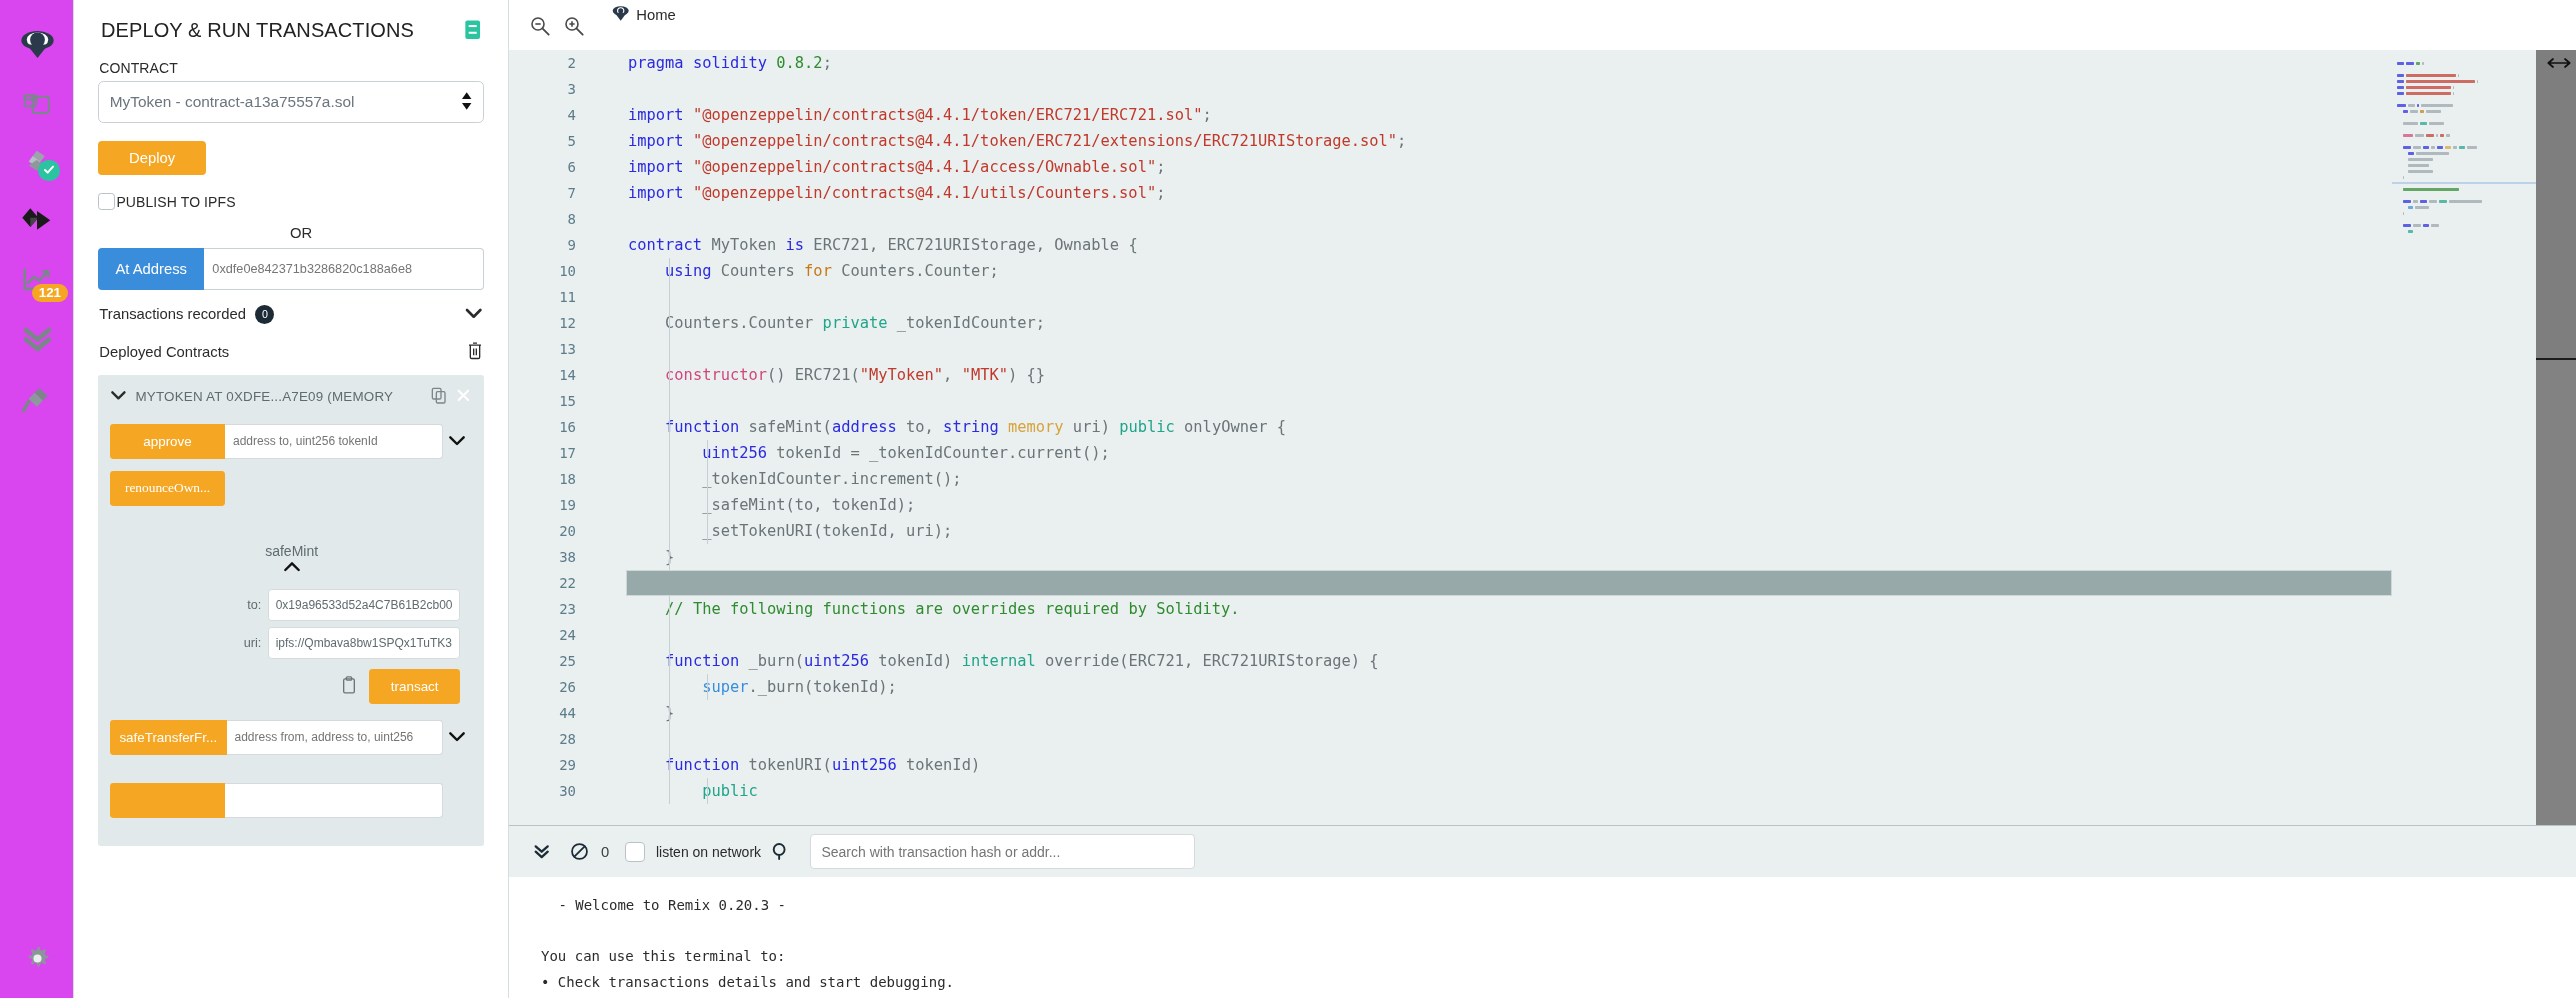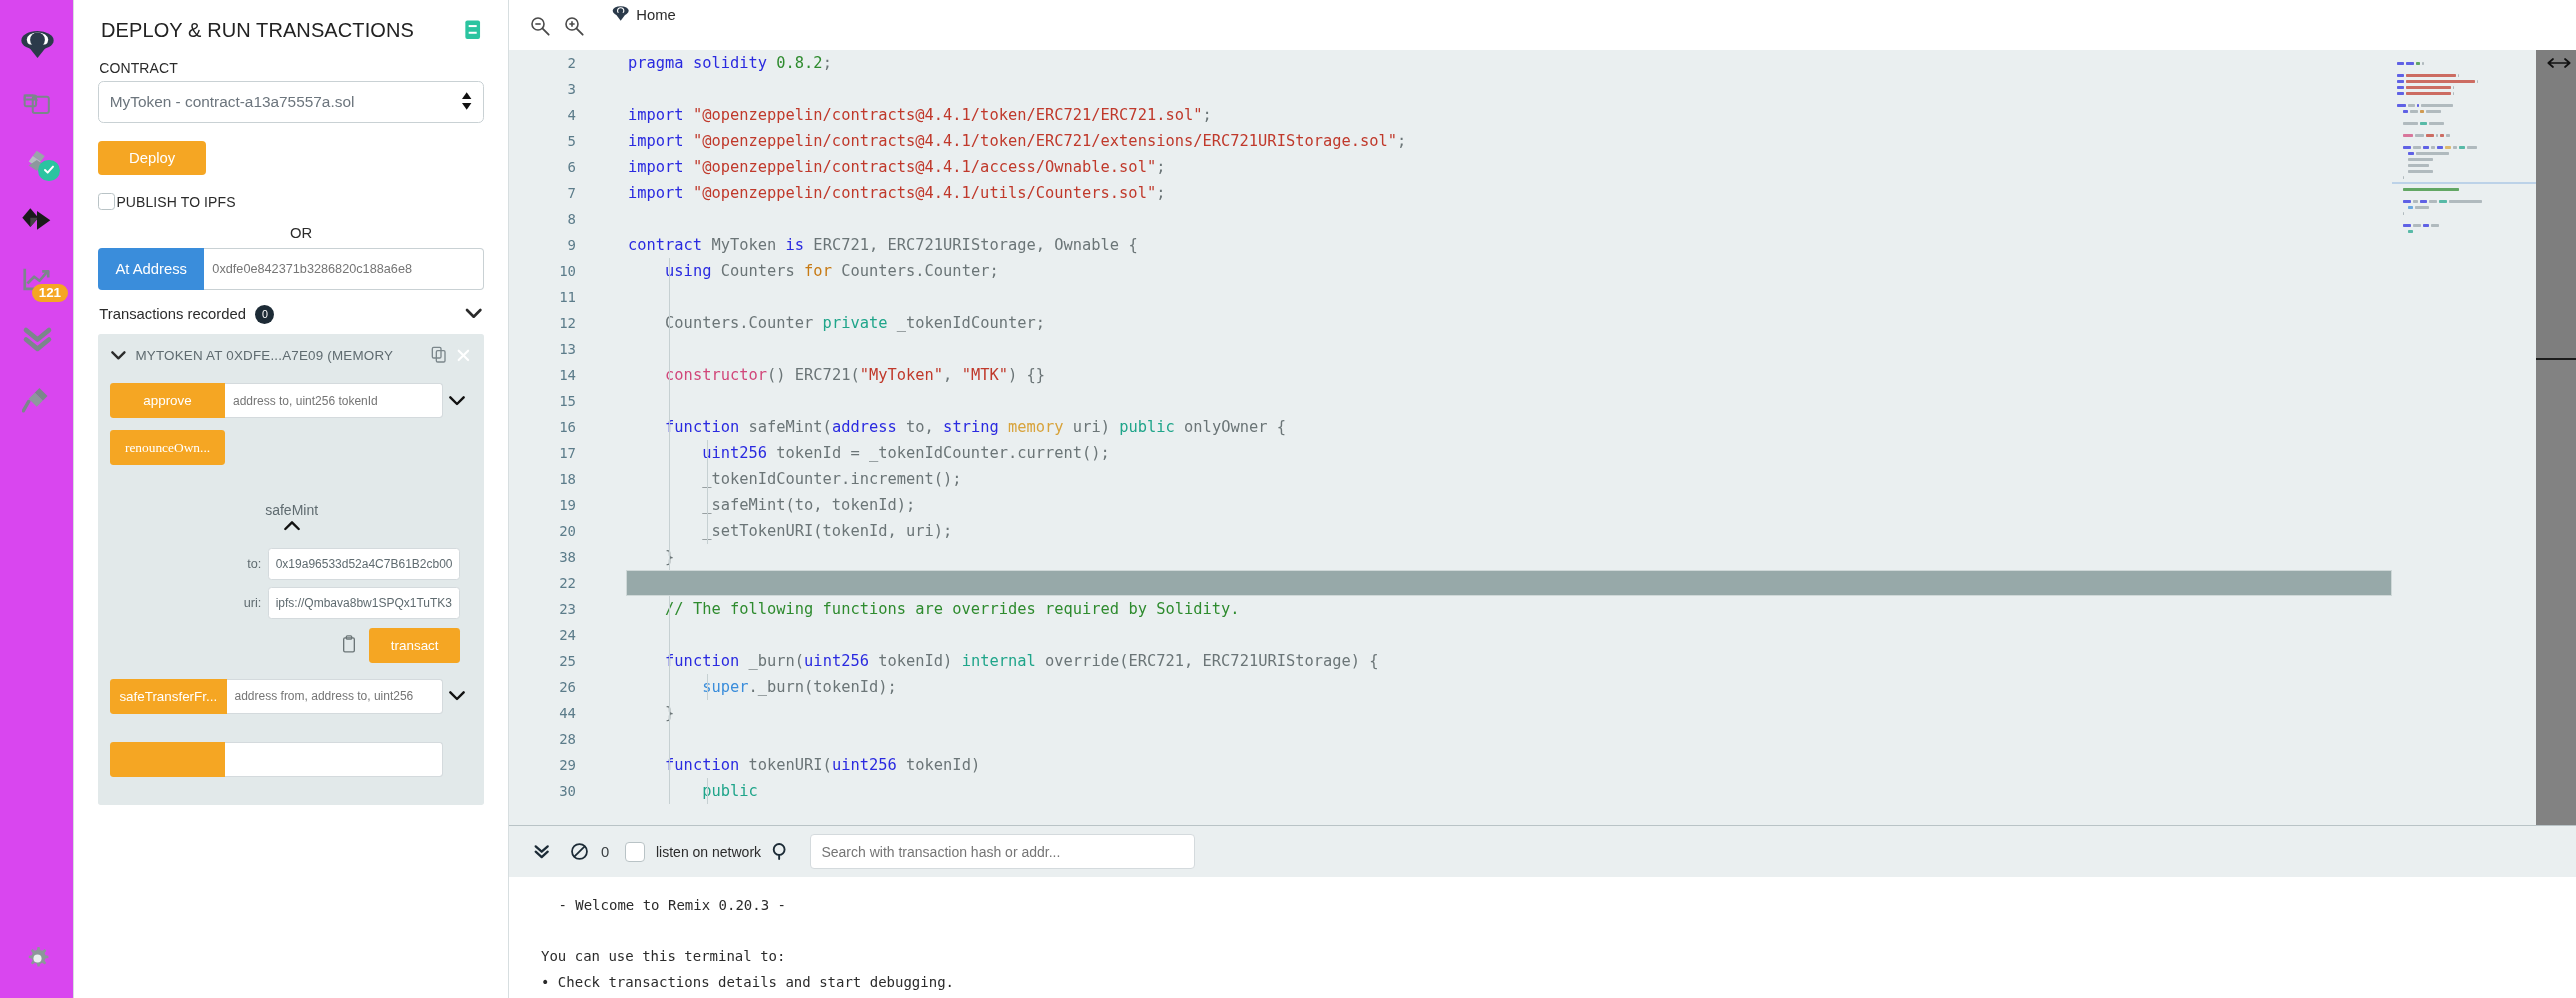--- a/index.html
+++ b/index.html
@@ -657,20 +657,29 @@
           <span>Transactions recorded</span>
           <span class="tx-badge">0</span>
         </span>
         <span>
           <svg width="17.4" height="10.7" viewBox="0 0 26 16">
               <path d="M3 3 L13 13 L23 3" stroke="#2b2b2b" stroke-width="4" fill="none" stroke-linecap="round" stroke-linejoin="round"></path>
             </svg>
         </span>
       </div>
 
+      <div class="deployed-row">
+        <span>Deployed Contracts</span>
+        <span>
+          <svg width="16" height="19" viewBox="0 0 24 28">
+            <path d="M3 6 h18 M9 3 h6 M5 6 v18 a2 2 0 0 0 2 2 h10 a2 2 0 0 0 2-2 v-18" stroke="#2b2b2b" stroke-width="2" fill="none"></path>
+            <path d="M10 11 v10 M14 11 v10" stroke="#2b2b2b" stroke-width="2"></path>
+          </svg>
+        </span>
+      </div>
 
       <div class="deployed-card">
 
         <div class="card-head">
           <span>
             <svg width="14.8" height="9.4" viewBox="0 0 22 14">
                 <path d="M2 2 L11 11 L20 2" stroke="#2b2b2b" stroke-width="3.5" fill="none" stroke-linecap="round" stroke-linejoin="round"></path>
               </svg>
           </span>
           <span class="card-title">MYTOKEN AT 0XDFE...A7E09 (MEMORY</span>

